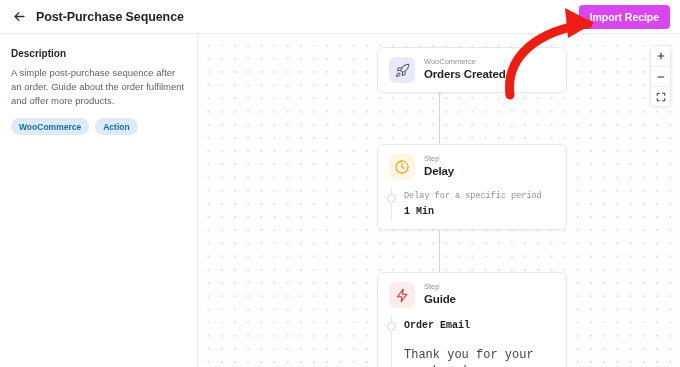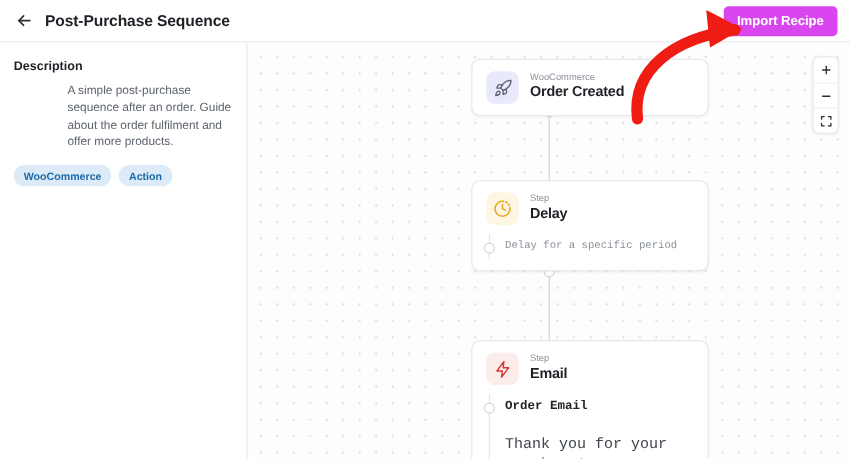--- a/index.html
+++ b/index.html
@@ -38,21 +38,20 @@
     position: absolute; left: 0; top: 34px; width: 198px; height: 333px;
     background: #ffffff; border-right: 1px solid #e8eaec;
     padding: 14px 11px 4px 11px; z-index: 4;
   }
   .sidebar-heading {
     font-size: 10px; font-weight: 700; color: #1d2025; margin-bottom: 7px;
   }
   .sidebar-desc {
     font-size: 9.5px; line-height: 1.45; color: #5c636d; margin-bottom: 11px;
     max-width: 180px;
-    margin-left: 43px;
   }
   .tags { display: flex; gap: 6px; flex-wrap: wrap; }
   .tag {
     background: #dcebf7; color: #1b6aa8; font-size: 8.5px; font-weight: 600;
     border-radius: 10px; padding: 3.5px 8px; cursor: pointer; white-space: nowrap;
   }
 
   
   .canvas {
     position: absolute; left: 199px; top: 34px; width: 481px; height: 333px;
@@ -157,21 +156,21 @@
         <div class="node-icon icon-trigger">
           <svg width="15" height="15" viewBox="0 0 24 24" fill="none" stroke="#5b6270" stroke-width="1.7" stroke-linecap="round" stroke-linejoin="round">
             <path d="M4.5 16.5c-1.5 1.26-2 5-2 5s3.74-.5 5-2c.71-.84.7-2.13-.09-2.91a2.18 2.18 0 0 0-2.91-.09z"></path>
             <path d="M12 15l-3-3a22 22 0 0 1 2-3.95A12.88 12.88 0 0 1 22 2c0 2.72-.78 7.5-6 11a22.35 22.35 0 0 1-4 2z"></path>
             <path d="M9 12H4s.55-3.03 2-4c1.62-1.08 5 0 5 0"></path>
             <path d="M12 15v5s3.03-.55 4-2c1.08-1.62 0-5 0-5"></path>
           </svg>
         </div>
         <div class="node-head-text">
           <span class="node-kicker">WooCommerce</span>
-          <span class="node-title">Order Created</span>
+          <span class="node-title">Orders Created</span>
         </div>
       </div>
     </div>
 
     <div class="node" style="left:178px;top:110px;">
       <div class="node-head">
         <div class="node-icon icon-delay">
           <svg width="16" height="16" viewBox="0 0 24 24" fill="none" stroke="#e8a82a" stroke-width="1.9" stroke-linecap="round" stroke-linejoin="round">
             <path d="M12 3a9 9 0 1 0 9 9" stroke-dasharray="0 0"></path>
             <path d="M21 12a9 9 0 0 0-9-9" stroke-dasharray="1.6 2.6"></path>
@@ -180,33 +179,34 @@
         </div>
         <div class="node-head-text">
           <span class="node-kicker">Step</span>
           <span class="node-title">Delay</span>
         </div>
       </div>
       <div class="node-body">
         <div class="body-rail"></div>
         <div class="body-dot"></div>
         <div class="body-kicker">Delay for a specific period</div>
+        <div class="body-title">1 Min</div>
       </div>
     </div>
 
     <div class="node" style="left:178px;top:238px;">
       <div class="node-head">
         <div class="node-icon icon-action">
           <svg width="15" height="15" viewBox="0 0 24 24" fill="none" stroke="#d9352c" stroke-width="1.8" stroke-linecap="round" stroke-linejoin="round">
             <polygon points="13 2 4 14 11 14 10 22 19 10 12 10 13 2"></polygon>
           </svg>
         </div>
         <div class="node-head-text">
           <span class="node-kicker">Step</span>
-          <span class="node-title">Email</span>
+          <span class="node-title">Guide</span>
         </div>
       </div>
       <div class="node-body">
         <div class="body-rail"></div>
         <div class="body-dot"></div>
         <div class="body-title">Order Email</div>
         <div class="body-sub">Thank you for your purchase!</div>
       </div>
     </div>
 

